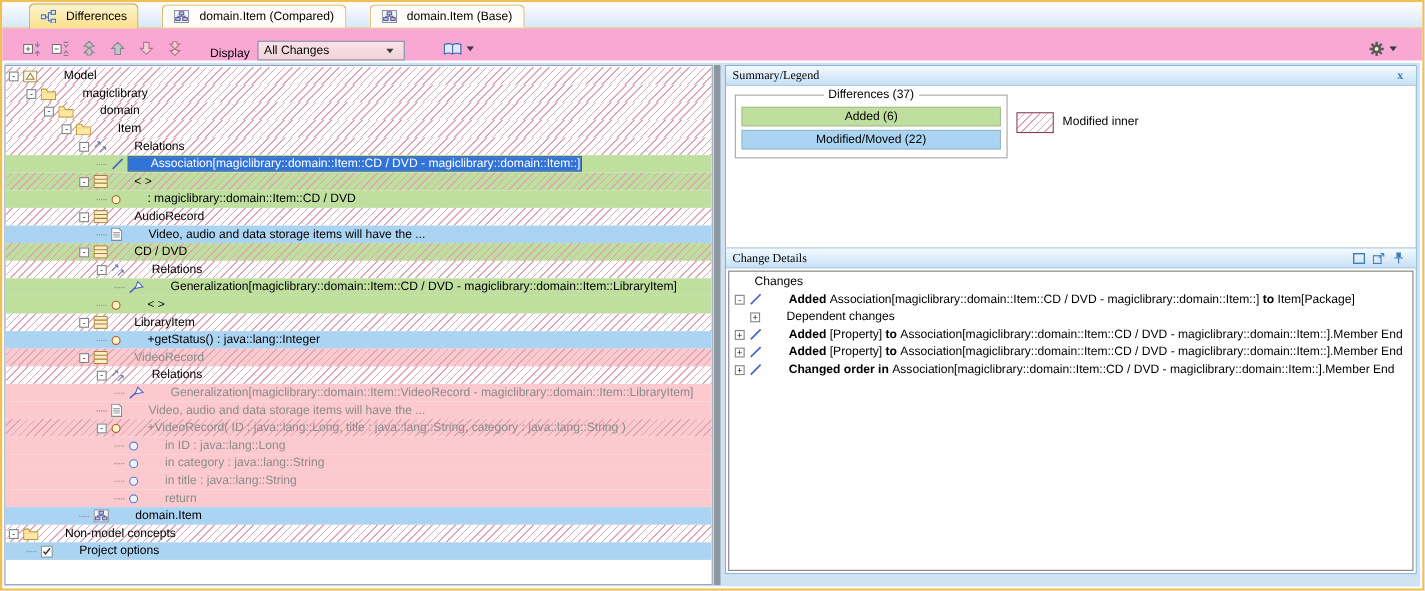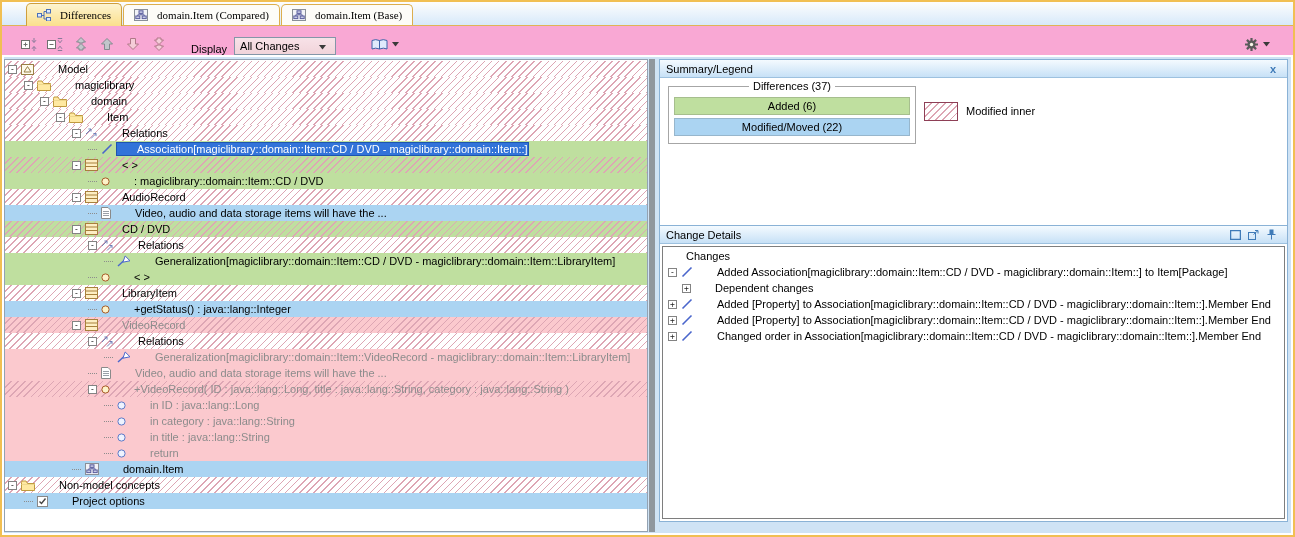--- a/index.html
+++ b/index.html
@@ -5,29 +5,29 @@
   html,body{margin:0;padding:0;background:#e8e8e8;}
   *{box-sizing:border-box;}
   .window{
     position:relative;width:1295px;height:537px;background:#fff;
     border:2px solid var(--accent,#f1bf53);
     font-family:"Liberation Sans","DejaVu Sans",sans-serif;font-size:11px;color:#000;
     overflow:hidden;
   }
   
   .tabstrip{height:24px;background:linear-gradient(#fdfdfd,#d7e9fa);display:flex;align-items:flex-end;
-    padding-left:24px;gap:1px;border-bottom:1px solid #e0b356;font-family:Liberation Serif, serif;}
+    padding-left:24px;gap:21px;border-bottom:1px solid #e0b356;}
   .tab{height:21px;display:flex;align-items:center;gap:5px;padding:0 10px;
     border:1px solid #dcae4e;border-bottom:none;border-radius:5px 5px 0 0;background:#fdfcf8;cursor:default;}
   .tab.active{height:23px;background:linear-gradient(#fdf4d0,#fbdf8c);margin-bottom:-1px;border-color:#cf9f3d;}
   
   .toolbar{height:29px;background:#f9a8d4;display:flex;align-items:flex-end;padding:0 17px;gap:2px;}
   .tbtn{width:24px;height:22px;display:flex;align-items:center;justify-content:center;border:1px solid transparent;border-radius:2px;}
   .tb-gap{width:14px;}
-  .combo{width:102px;height:18px;background:linear-gradient(#f8e2e8,#f1d4da);border:1px solid #8496a8;
+  .combo{width:134px;height:18px;background:linear-gradient(#f8e2e8,#f1d4da);border:1px solid #8496a8;
     display:flex;align-items:center;padding:0 5px;margin-left:5px;}
   .combo .cv{flex:1;}
   .spacer{flex:1;}
   
   .content{position:absolute;left:2px;right:2px;top:55px;bottom:2px;background:#cfe3f5;}
   .tree-panel{position:absolute;left:0;top:2px;width:644px;height:473px;background:#fff;
     border:1px solid #93a2b2;overflow:hidden;padding-top:1px;}
   .splitter{position:absolute;left:645px;top:2px;width:6px;height:473px;background:var(--splitter,#8f979e);}
   .rightcol{position:absolute;left:655px;top:2px;width:629px;}
   
@@ -42,36 +42,36 @@
   .sel{background:var(--sel,#3273d9);color:#fff;outline:1px solid #1d54b0;}
   .bg-added{background-color:var(--added,#bfdf9f);}
   .bg-deleted{background-color:var(--deleted,#fbc9ce);}
   .bg-modified{background-color:var(--modified,#abd4f2);}
   .hatch{background-image:repeating-linear-gradient(135deg,transparent 0 4px,var(--hatch,#dda6b4) 4px 5px);}
   
   .panel{position:absolute;left:0;width:629px;background:#fff;border:1px solid #8ab2d6;}
   .p-summary{top:0;height:171px;}
   .p-details{top:166px;height:297px;}
   .ptitle{height:18px;background:linear-gradient(#f4faff,#c7e1f6);border-bottom:1px solid #9dc1df;
-    display:flex;align-items:center;padding:0 6px;}
+    display:flex;align-items:center;padding:0 6px;font-family:Liberation Serif, serif;}
   .ptitle .t{flex:1;}
   .wbtn{width:16px;height:14px;display:flex;align-items:center;justify-content:center;color:#3f7bb8;font-weight:bold;}
   
   .sbody{position:relative;height:151px;}
   .diff-group{position:absolute;left:8px;top:2px;width:248px;border:1px solid #a6a6a6;padding:2px 4px 4px 4px;margin:0;}
   .diff-group legend{margin:0 auto;padding:0 4px;font-size:11px;}
   .bar{height:18px;line-height:17px;text-align:center;margin:3px 1px;border:1px solid rgba(90,90,90,.25);}
   .swatch{position:absolute;left:264px;top:24px;width:34px;height:19px;border:1px solid #8e3f56;background:#fff;
     background-image:repeating-linear-gradient(135deg,transparent 0 4px,var(--hatch,#dda6b4) 4px 5px);}
   .swlabel{position:absolute;left:306px;top:27px;}
   
   .dbody{position:absolute;left:2px;right:2px;top:20px;bottom:2px;border:1px solid #7e7e7e;background:#fff;
     overflow:hidden;padding:1px 3px;}
   .drow{height:16px;display:flex;align-items:center;white-space:pre;}
-  .drow b{font-weight:normal;text-align:center;}
+  .drow b{font-weight:bold;text-align:center;}
 </style>
 </head>
 <body>
 
 <div class="window" style="--added: #bfdf9f; --deleted: #fbc9ce; --modified: #abd4f2; --hatch: #dda6b4; --sel: #3273d9; --accent: #f1bf53; --splitter: #8f979e;">
 
   <div class="tabstrip" id="tabs">
       <div class="tab active">
         <span class="ic">
           <svg width="14" height="12" viewBox="0 0 14 12">

